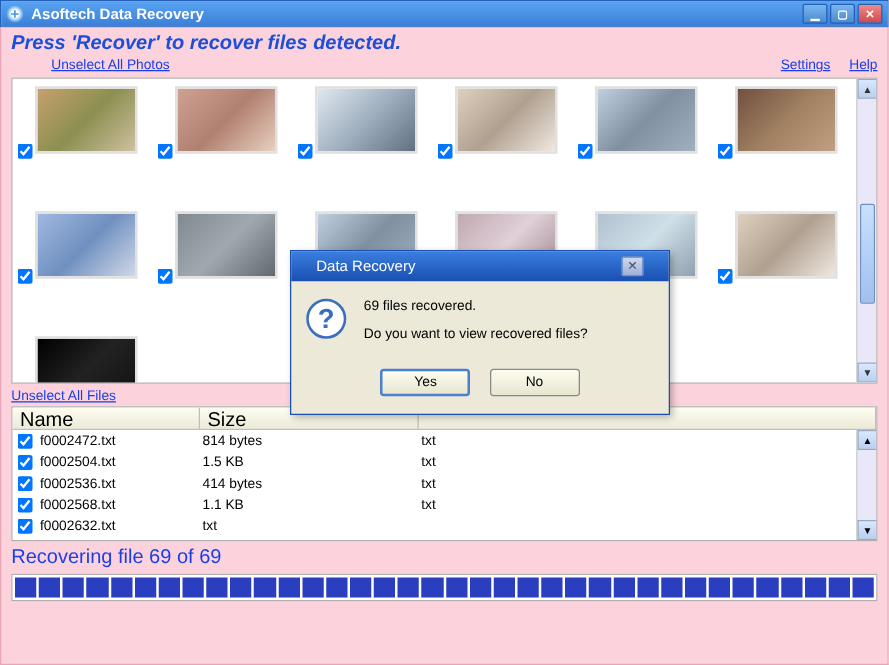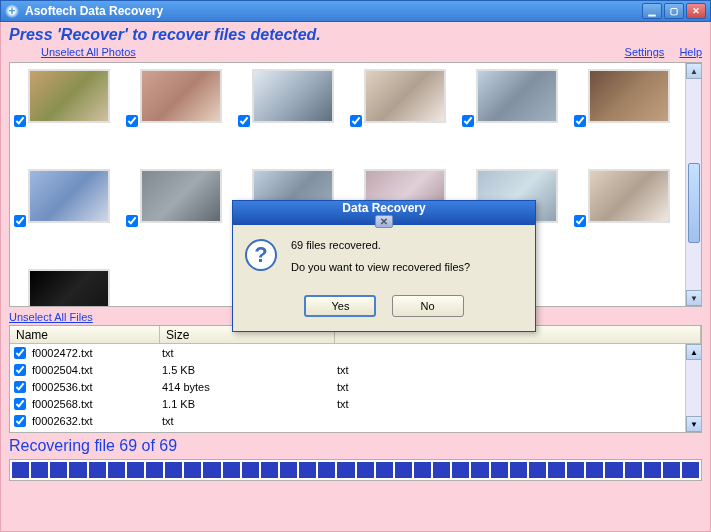--- a/index.html
+++ b/index.html
@@ -41,21 +41,21 @@
 .thumb-f { background: linear-gradient(135deg,#705040,#a08060,#c0a080); }
 .thumb-g { background: linear-gradient(135deg,#a0b8e0,#7090c0,#d0d8e8); }
 .thumb-h { background: linear-gradient(135deg,#808890,#a0a8b0,#606870); }
 .thumb-i { background: linear-gradient(135deg,#c0a8b0,#e0d0d8,#a08890); }
 .thumb-j { background: linear-gradient(135deg,#b0c0d0,#d0e0e8,#90a0b0); }
 .thumb-k { background: linear-gradient(135deg,#000,#222,#111); }
 
 
 .link-files { color: #1a3ee8; text-decoration: underline; font-size: 11px; display: inline-block; margin: 4px 0 2px 0; cursor: pointer; }
 .file-panel { background: #fff; border: 1px solid #b0b0b0; height: 108px; position: relative; overflow: hidden; }
-.file-header { display: flex; background: linear-gradient(#fdfdf0,#ece9d8); border-bottom: 1px solid #c0c0b0; height: 18px; font-size: 12px; }
+.file-header { display: flex; background: linear-gradient(#fdfdf0,#ece9d8); border-bottom: 1px solid #c0c0b0; height: 18px; font-size: 16px; }
 .file-header .col { border-right: 1px solid #c0c0b0; padding: 2px 6px; }
 .col-name { width: 150px; }
 .col-size { width: 175px; }
 .col-ext { width: 140px; }
 .col-rest { flex: 1; }
 .file-row { display: flex; height: 17px; align-items: center; font-size: 11px; padding-left: 4px; }
 .file-row .cell { padding: 1px 2px; }
 .file-row .cb { width: 12px; height: 12px; margin-right: 4px; flex-shrink: 0; }
 .cell-name { width: 130px; }
 .cell-size { width: 175px; }
@@ -65,21 +65,21 @@
 .file-scroll .sb-up { top: 0; }
 .file-scroll .sb-down { bottom: 0; }
 
 
 .progress-label { color: #1a3ee8; font-size: 16px; margin: 4px 0 4px 0; }
 .progress-bar { height: 22px; background: #fff; border: 1px solid #b0b0b0; display: flex; padding: 2px; gap: 2px; }
 .progress-seg { flex: 1; background: #2a3ec0; }
 
 
 .dialog { position: absolute; left: 232px; top: 200px; width: 304px; background: #ece9d8; border: 1px solid #1a4fb0; box-shadow: 2px 2px 6px rgba(0,0,0,.3); }
-.dlg-title { height: 24px; background: linear-gradient(to bottom,#3a7fe0,#1a4fb0); color: #fff; font-weight: bold; font-size: 12px; display: flex; align-items: center; padding: 0 20px; flex-direction: column; }
+.dlg-title { height: 24px; background: linear-gradient(to bottom,#3a7fe0,#1a4fb0); color: #fff; font-weight: normal; font-size: 12px; display: flex; align-items: center; padding: 0 20px; }
 .dlg-title .t { flex: 1; }
 .dlg-close { width: 18px; height: 16px; background: linear-gradient(#d0d8f0,#a0b0d8); border: 1px solid #7090c0; border-radius: 2px; display: flex; align-items: center; justify-content: center; font-size: 10px; color: #456; cursor: pointer; }
 .dlg-body { padding: 14px 12px 6px 12px; display: flex; }
 .dlg-icon { width: 32px; height: 32px; border: 2px solid #3a6ec0; border-radius: 50%; color: #3a6ec0; font-size: 22px; font-weight: bold; display: flex; align-items: center; justify-content: center; margin-right: 14px; flex-shrink: 0; background: #fff; }
 .dlg-text { font-size: 11px; }
 .dlg-text p { margin-bottom: 10px; }
 .dlg-buttons { text-align: center; padding: 6px 0 14px 0; }
 .dlg-buttons button { width: 72px; height: 22px; margin: 0 6px; font-size: 11px; background: linear-gradient(#fdfdf0,#e8e5d0); border: 1px solid #888; border-radius: 3px; cursor: pointer; }
 .dlg-buttons button.default { border: 2px solid #4a80d0; }
 </style>
@@ -174,20 +174,21 @@
   <div class="file-panel">
     <div class="file-header">
       <div class="col col-name">Name</div>
       <div class="col col-size">Size</div>
       <div class="col col-rest"></div>
     </div>
     <div id="file-rows">
         <div class="file-row">
           <input type="checkbox" class="cb" checked="" style="">
           <span class="cell cell-name">f0002472.txt</span>
+          <span class="cell cell-size">814 bytes</span>
           <span class="cell cell-ext">txt</span>
         </div>
         <div class="file-row">
           <input type="checkbox" class="cb" checked="" style="">
           <span class="cell cell-name">f0002504.txt</span>
           <span class="cell cell-size">1.5 KB</span>
           <span class="cell cell-ext">txt</span>
         </div>
         <div class="file-row">
           <input type="checkbox" class="cb" checked="" style="">

